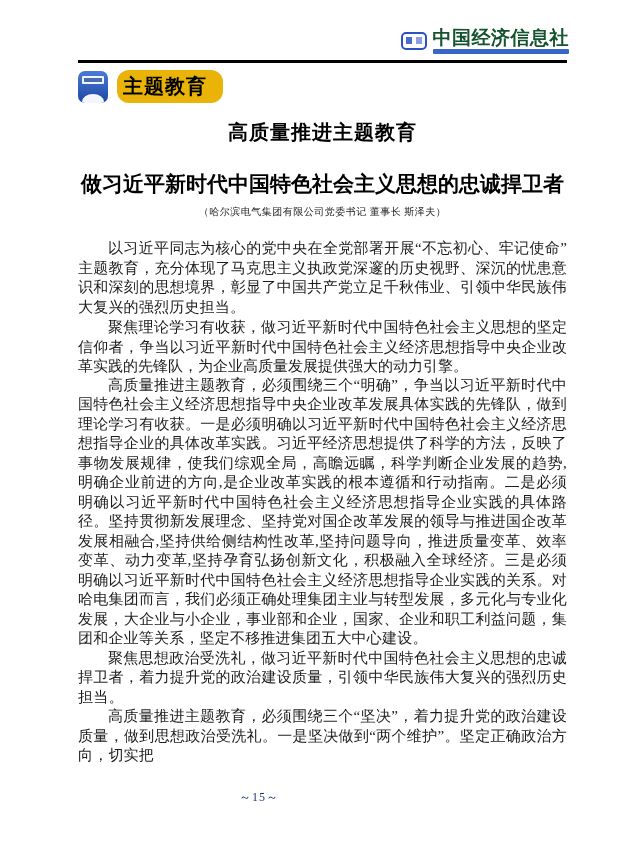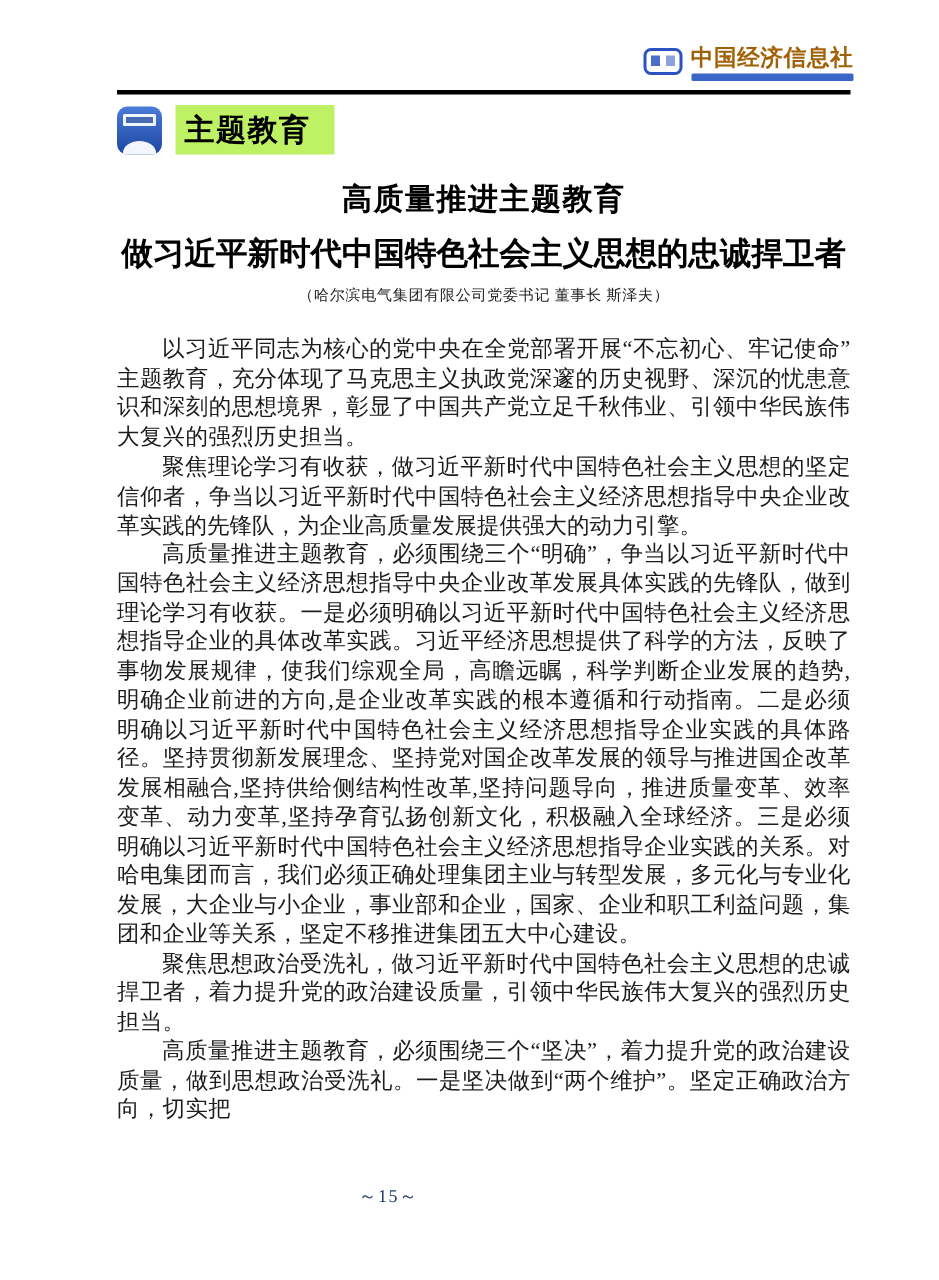--- a/index.html
+++ b/index.html
@@ -25,22 +25,22 @@
   .tv-icon::before{
     content:"";position:absolute;left:3px;top:3px;
     width:6px;height:7px;background:#2b52c0;opacity:.85;
   }
   .tv-icon::after{
     content:"";position:absolute;right:3px;top:3px;
     width:6px;height:7px;background:#2b52c0;opacity:.55;
   }
   .logo-text-wrap{display:flex;flex-direction:column;align-items:flex-start;}
   .org-name{
-    font-family:Liberation Serif, serif;
-    font-weight:700;font-size:15px;line-height:16px;color:#a16207;
+    font-family:Liberation Mono, monospace;
+    font-weight:700;font-size:19px;line-height:16px;color:#14532d;
     letter-spacing:.5px;white-space:nowrap;
   }
   .logo-english-strip{
     margin-top:2px;width:100%;height:5px;
     background:#3a66c8;border-radius:1px;
   }
   .header-rule{
     position:absolute;top:60px;left:78px;width:489px;height:2.5px;
     background:#000000;
   }
@@ -63,29 +63,29 @@
     background:#1d47a0;opacity:.8;
   }
   .app-icon .glyph-arc{
     position:absolute;bottom:-7px;left:4px;width:22px;height:16px;
     background:#ffffff;border-radius:50% 50% 0 0;opacity:.95;
   }
   .badge-label{
     margin-left:9px;
     font-family:"Liberation Sans","DejaVu Sans",sans-serif;
     font-weight:700;font-size:20px;color:#000;
-    background:#bef264;padding:3px 16px 3px 6px;
-    letter-spacing:1px;white-space:nowrap;
+    background:#eab308;padding:3px 16px 3px 6px;
+    letter-spacing:1px;white-space:nowrap;border-radius:12px;
   }
   
   .article{
     position:absolute;top:119px;left:78px;width:489px;
   }
   .article-title{
-    margin:0 0 9px 0;text-align:center;
+    margin:0 0 24px 0;text-align:center;
     font-family:"Liberation Sans","DejaVu Sans",sans-serif;
     font-weight:700;font-size:20px;color:#000;letter-spacing:1px;
   }
   .article-subtitle{
     margin:0 0 7px 0;text-align:center;
     font-family:"Liberation Sans","DejaVu Sans",sans-serif;
     font-weight:700;font-size:21px;color:#000;letter-spacing:0;
     white-space:nowrap;
   }
   .article-byline{

